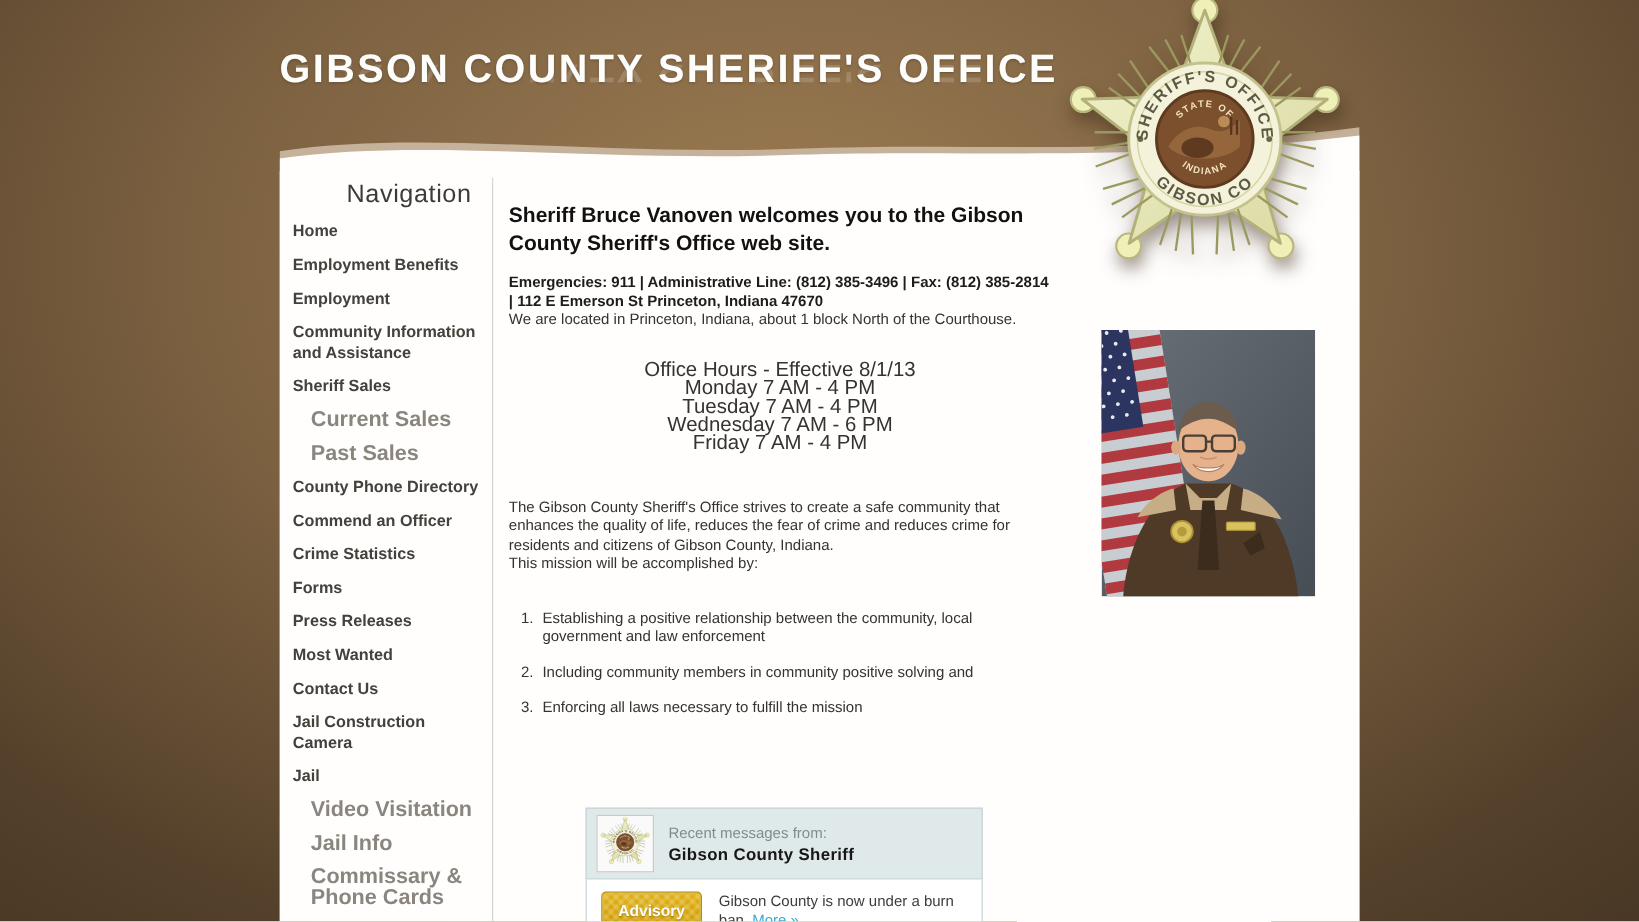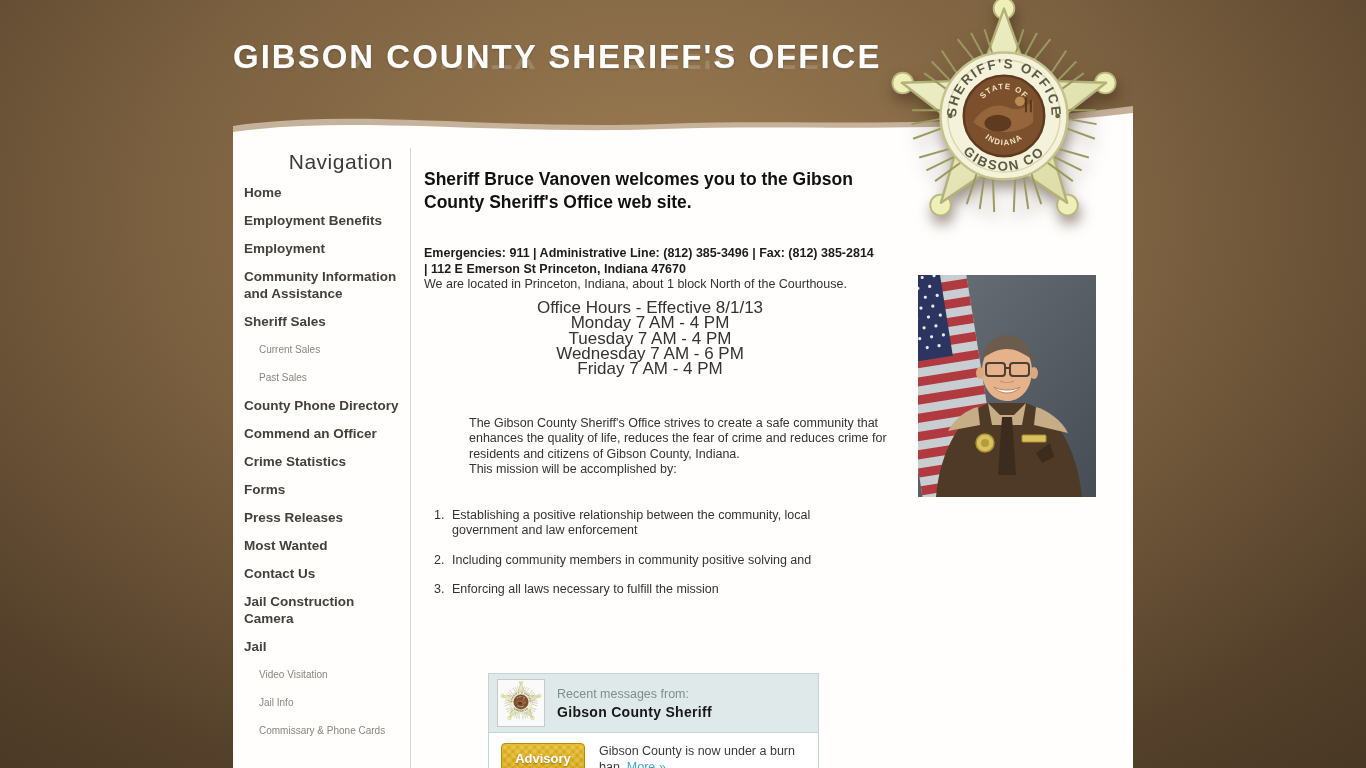--- a/index.html
+++ b/index.html
@@ -36,34 +36,34 @@
   }
 
   
   .nav-heading {
     position:absolute; left:240px; top:150px; width:153px;
     text-align:right; font-size:21px; color:#3b3b3b; letter-spacing:.5px;
   }
   .nav-list { position:absolute; left:244px; top:184px; width:162px; list-style:none; }
   .nav-list li { margin-bottom:11px; line-height:17px; cursor:pointer; }
   .nav-item { font-size:13.5px; font-weight:bold; color:#45403b; }
-  .nav-sub  { font-size:10px; font-weight:normal; color:#8a857f; padding-left:15px; }
+  .nav-sub  { font-size:18px; font-weight:bold; color:#8a857f; padding-left:15px; }
   .nav-divider { position:absolute; left:410px; top:148px; width:1px; height:620px; background:#d4d4d4; }
 
   
   .main-col { position:absolute; left:424px; top:168px; width:458px; color:#2b2b2b; }
   .main-heading {
     position:absolute; top:0; left:0; width:445px;
     font-size:17.5px; font-weight:bold; color:#111; line-height:23px;
   }
   .contact-block { position:absolute; top:60px; left:0; width:452px; font-size:12.5px; line-height:15.5px; }
-  .contact-bold { font-weight:bold; color:#1c1c1c;margin-top:18px; }
+  .contact-bold { font-weight:bold; color:#1c1c1c; }
   .location-line { color:#333; }
   .hours-block { position:absolute; top:132px; left:0; width:452px; text-align:center; font-size:17px; line-height:15.3px; color:#333; }
-  .mission-block { position:absolute; top:248px; left:0; width:448px; font-size:12.5px; line-height:15.3px; color:#333;margin-left:45px; }
+  .mission-block { position:absolute; top:248px; left:0; width:448px; font-size:12.5px; line-height:15.3px; color:#333; }
   .mission-list { position:absolute; top:340px; left:24px; width:410px; font-size:12.5px; line-height:15.3px; color:#333; }
   .mission-list li { margin-bottom:14px; padding-left:4px; }
 
   
   .photo-svg { position:absolute; left:918px; top:275px; width:178px; height:222px; }
 
   
   .msg-widget { position:absolute; left:488px; top:673px; width:331px; }
   .msg-header {
     display:flex; align-items:center; gap:12px;

